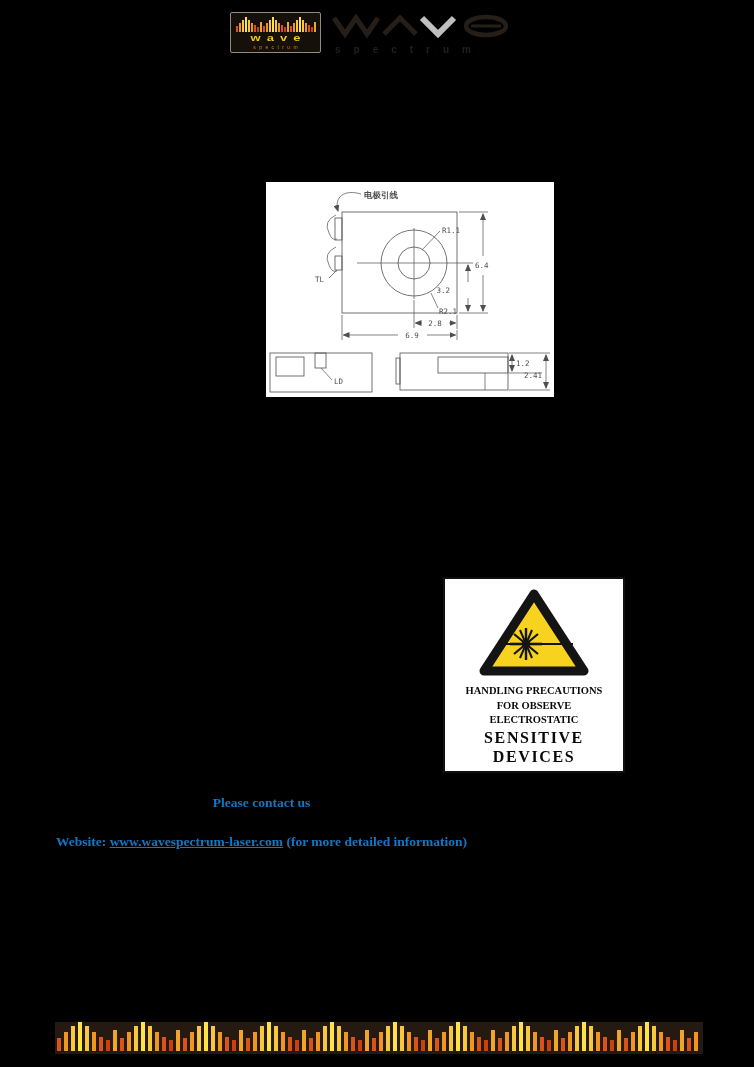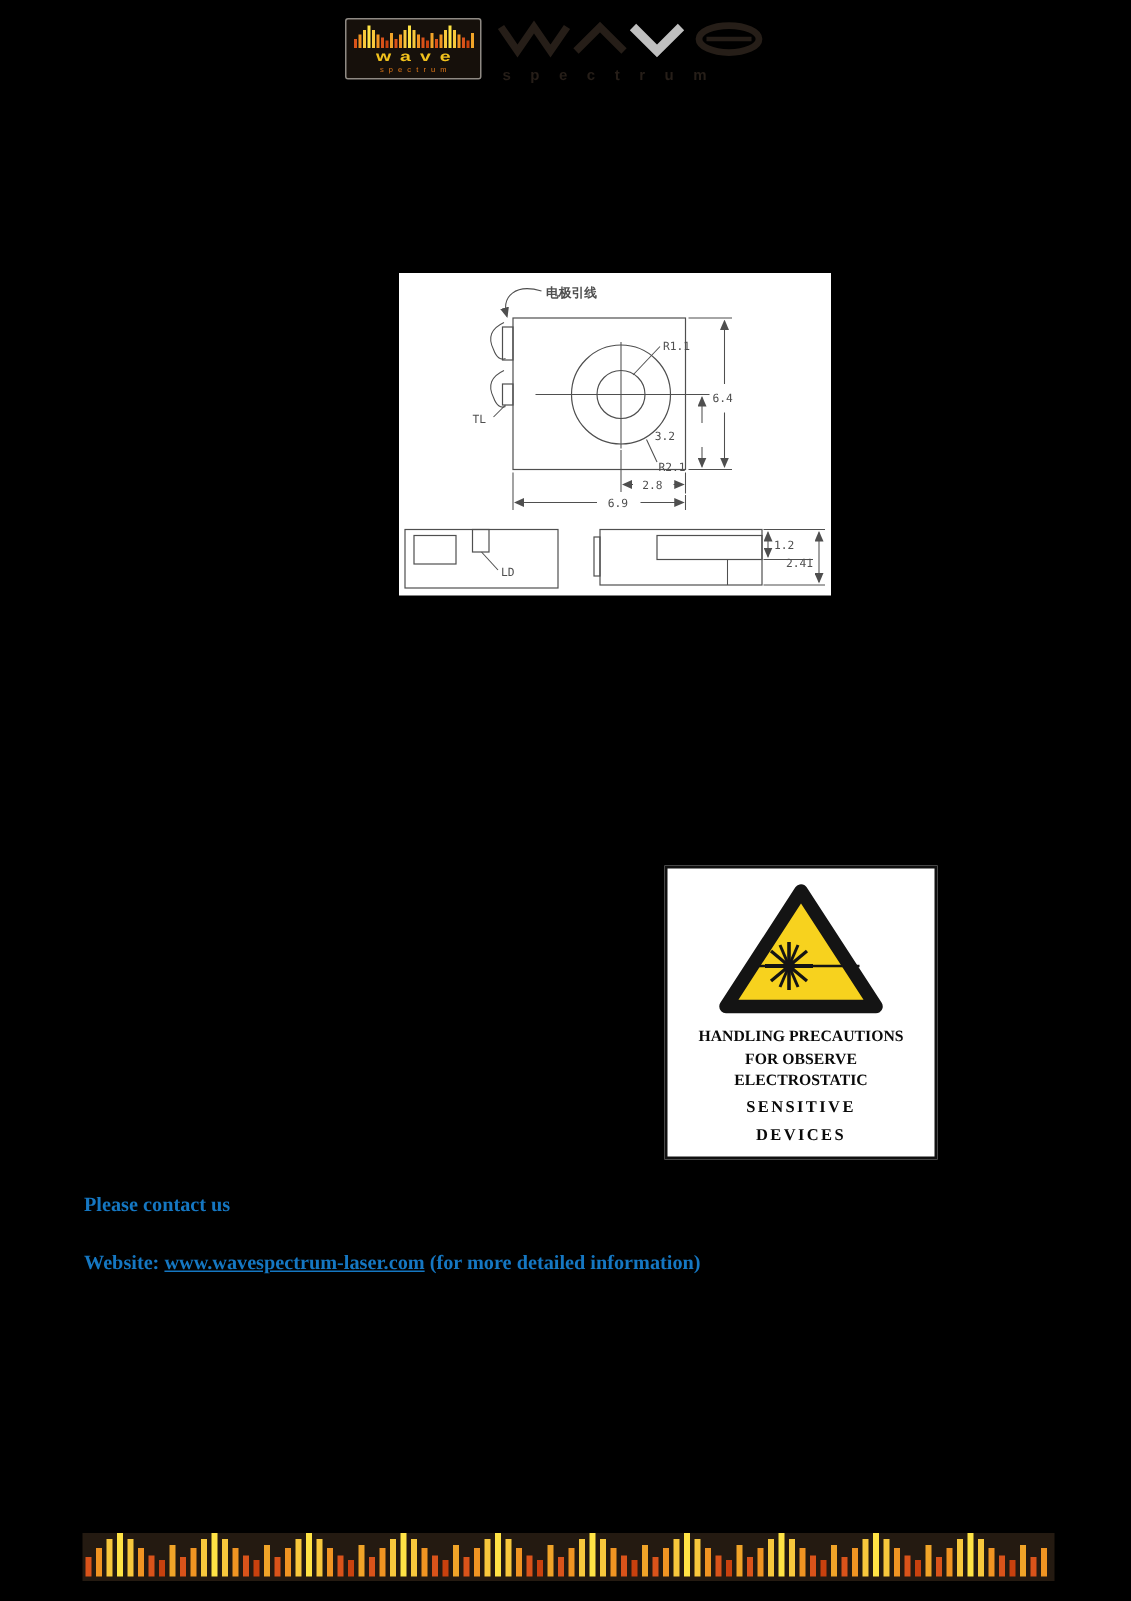--- a/index.html
+++ b/index.html
@@ -30,21 +30,21 @@
   .dwg-txt{fill:#4f4f4f;font-family:"DejaVu Sans Mono",monospace;font-size:7.5px;}
   .dwg-cjk{fill:#4f4f4f;font-family:"DejaVu Sans",sans-serif;font-size:8.5px;font-weight:700;}
 
   
   .attention-box{position:absolute;left:443px;top:577px;width:182px;height:196px;
     background:#fff;border:2px solid #101010;box-sizing:border-box;text-align:center;color:#0a0a0a;}
   .attn-tri{margin-top:5px;}
   .attention-title{font-family:"Liberation Serif",serif;font-weight:700;font-size:25px;
     line-height:24px;letter-spacing:.5px;margin-top:1px;}
   .attn-line{font-family:"Liberation Serif",serif;font-weight:700;font-size:10.5px;line-height:14.5px;}
-  .attn-line.big{font-size:11px;letter-spacing:1.6px;line-height:19px;}
+  .attn-line.big{font-size:16px;letter-spacing:1.6px;line-height:19px;}
 
   
   .contact{position:absolute;left:56px;top:795px;color:#1577c2;
     font-family:"Liberation Serif",serif;font-weight:700;font-size:13.5px;white-space:nowrap;}
   .contact-heading{margin-bottom:23px;}
   .contact-line{margin-bottom:5px;line-height:16px;}
   .url{color:inherit;text-decoration:underline;cursor:pointer;}
   .gap-note{margin-left:16px;}
 
   
@@ -190,21 +190,21 @@
       </g>
       <circle cx="50" cy="60" r="4" fill="#141414"></circle>
     </svg>
     <div class="attn-line">HANDLING PRECAUTIONS</div>
     <div class="attn-line">FOR OBSERVE</div>
     <div class="attn-line">ELECTROSTATIC</div>
     <div class="attn-line big">SENSITIVE</div>
     <div class="attn-line big">DEVICES</div>
   </div>
 
-  <div class="contact" style="color: rgb(21, 119, 194);">
+  <div class="contact" style="color: rgb(21, 119, 194); text-align: center;">
     <div class="contact-heading">Please contact us</div>
     <div class="contact-line">
       <span>Website:</span>
       <a class="url">www.wavespectrum-laser.com</a>
       <span>(for more detailed information)</span>
     </div>
   </div>
 
 
   <div class="footer-wave" id="footerWave" style="background: rgb(36, 26, 17);">

